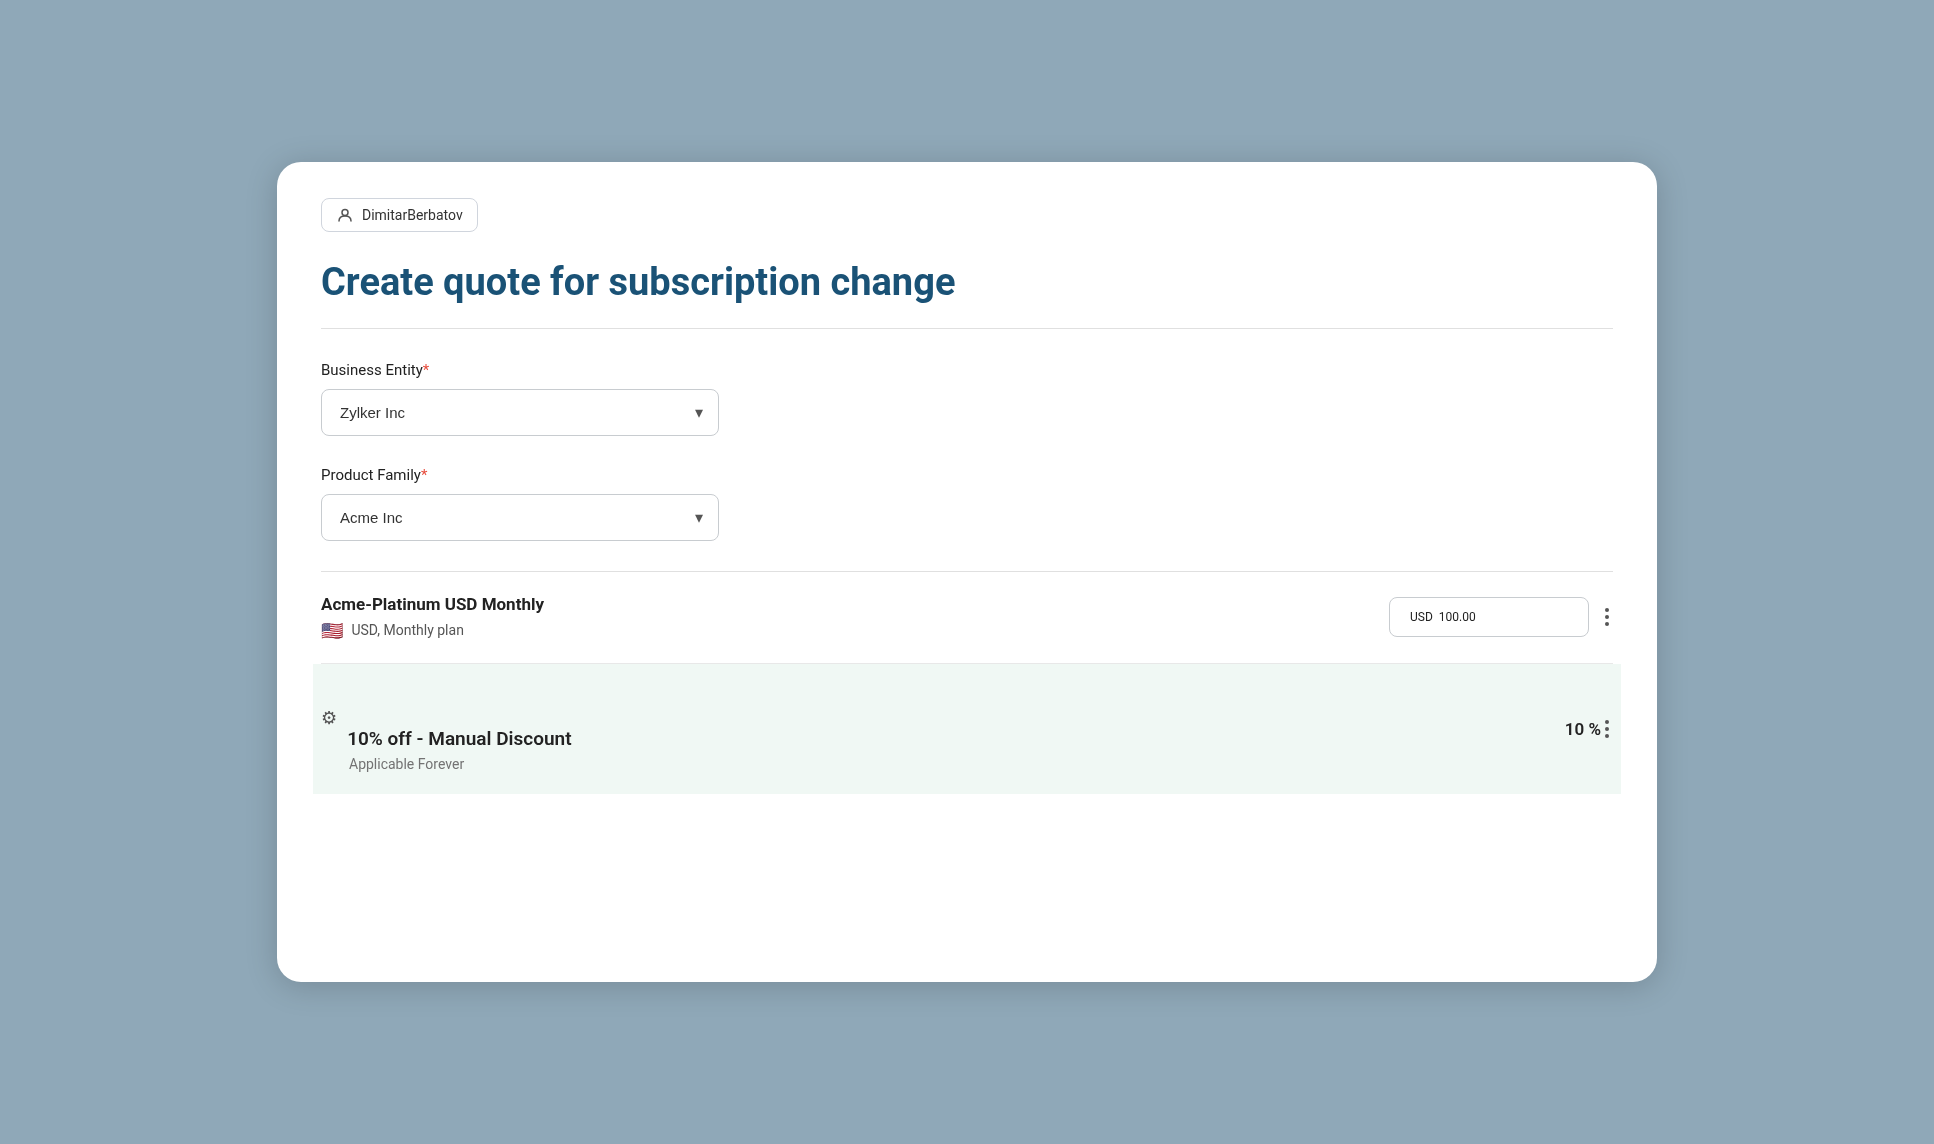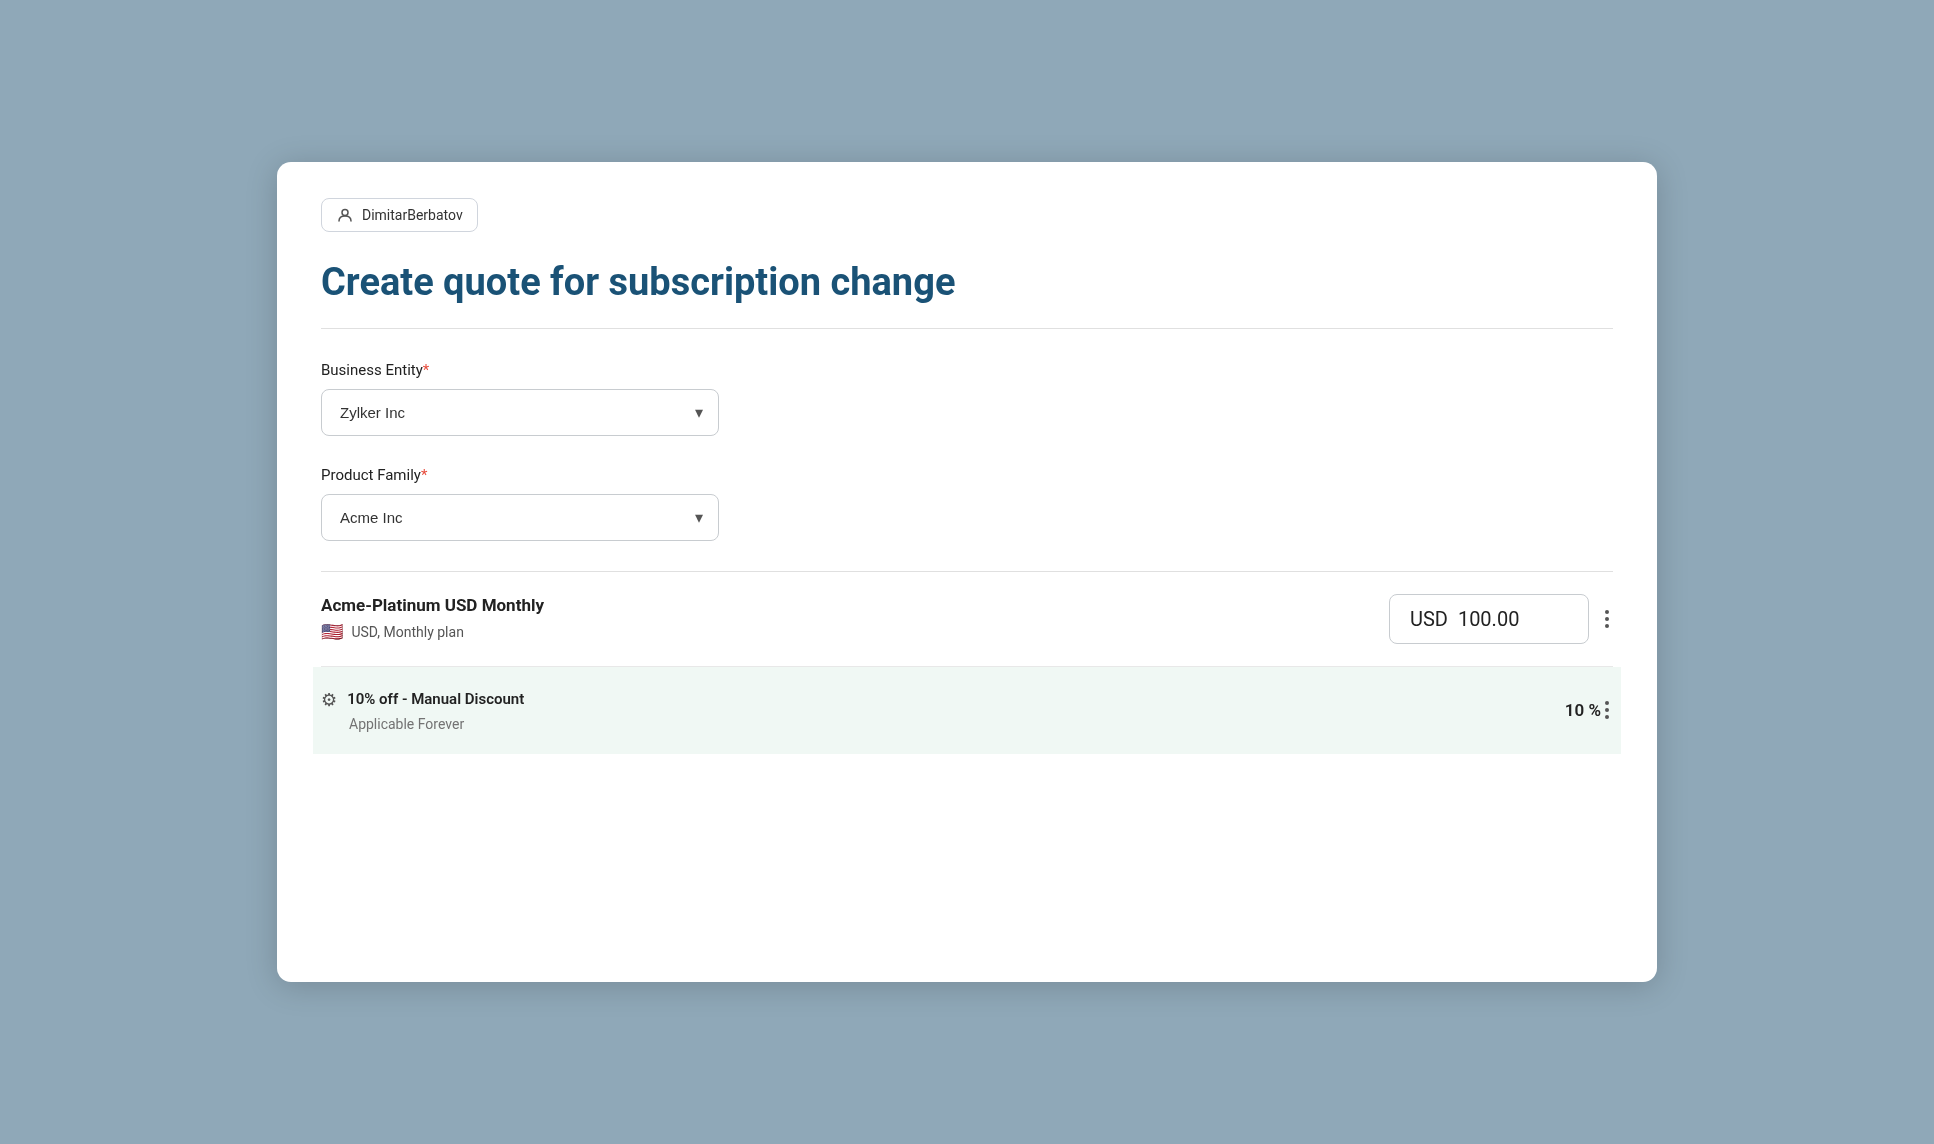--- a/index.html
+++ b/index.html
@@ -12,21 +12,21 @@
       background: #8fa8b8;
       display: flex;
       justify-content: center;
       align-items: center;
       min-height: 100vh;
       font-family: -apple-system, BlinkMacSystemFont, 'Segoe UI', Roboto, sans-serif;
     }
 
     .window {
       background: #ffffff;
-      border-radius: 14px;
+      border-radius: 24px;
       width: 1380px;
       min-height: 820px;
       padding: 36px 44px 44px 44px;
       box-shadow: 0 4px 32px rgba(0,0,0,0.18);
     }
 
     .user-badge {
       display: inline-flex;
       align-items: center;
       gap: 8px;
@@ -167,21 +167,21 @@
     .product-amount {
       display: flex;
       align-items: center;
       gap: 12px;
     }
 
     .amount-field {
       border: 1.5px solid #c8ccd0;
       border-radius: 8px;
       padding: 12px 20px;
-      font-size: 20px;
+      font-size: 12px;
       color: #222;
       background: #fff;
       min-width: 200px;
       text-align: left;
     }
 
     .more-icon {
       font-size: 20px;
       color: #555;
       cursor: pointer;
@@ -222,23 +222,24 @@
       align-items: center;
       gap: 10px;
     }
 
     .discount-icon {
       font-size: 18px;
       color: #555;
     }
 
     .discount-name {
-      font-size: 15px;
+      font-size: 19px;
       font-weight: 600;
       color: #222;
+      margin-top: 41px;
     }
 
     .discount-sub {
       font-size: 14px;
       color: #737373;
       padding-left: 28px;
     }
 
     .discount-amount {
       display: flex;

